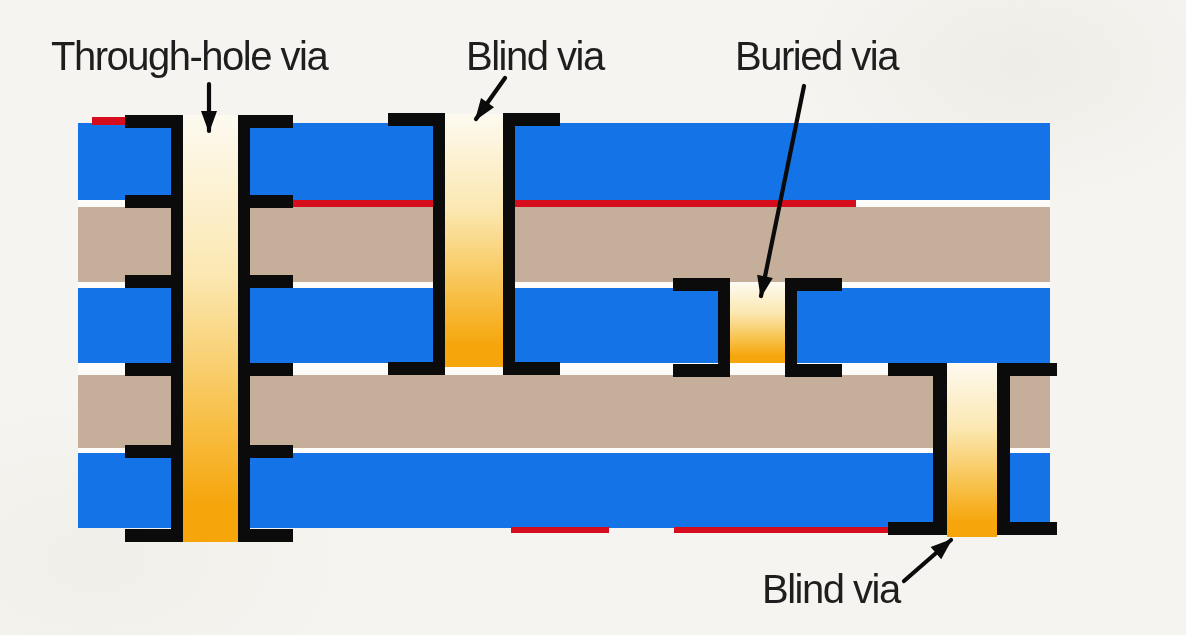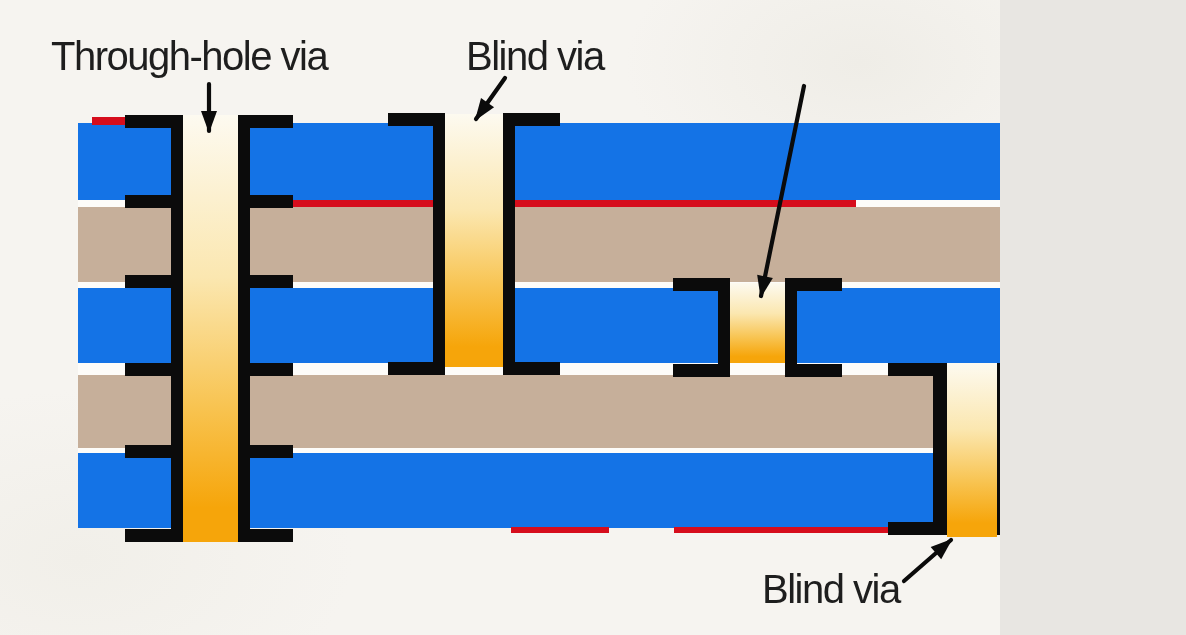--- a/index.html
+++ b/index.html
@@ -3,21 +3,21 @@
 <meta charset="utf-8">
 <style>
   html, body {
     margin: 0;
     padding: 0;
     background: #e8e6e2;
     font-family: "Liberation Sans", sans-serif;
   }
   #canvas {
     position: relative;
-    width: 1000px;
+    width: 1186px;
     height: 635px;
     overflow: hidden;
     background:
       radial-gradient(ellipse 360px 220px at 86% 10%, #efede7 0%, rgba(239,237,231,0) 65%),
       radial-gradient(ellipse 420px 260px at 8% 88%, #f1efe9 0%, rgba(241,239,233,0) 65%),
       var(--bg, #f6f4f0);
   }
   .layer { position: absolute; left: 78px; width: 972px; }
   .layer.blue { background: var(--layer-blue, #1473e6); }
   .layer.tan  { background: var(--layer-tan, #c6af9a); }
@@ -119,15 +119,16 @@
       </marker>
     </defs>
     <line x1="209" y1="84" x2="209" y2="131" marker-end="url(#ah)"></line>
     <line x1="505" y1="78" x2="476" y2="119" marker-end="url(#ah)"></line>
     <line x1="804" y1="86" x2="761" y2="296" marker-end="url(#ah)"></line>
     <line x1="904" y1="581" x2="951" y2="540" marker-end="url(#ah)"></line>
   </svg>
 
   <div class="lbl" style="left:51px;top:35px">Through-hole via</div>
   <div class="lbl" style="left:466px;top:35px">Blind via</div>
+  <div class="lbl" style="left:735px;top:35px">Buried via</div>
   <div class="lbl" style="left:762px;top:568px">Blind via</div>
 
 </div>
 
 </body></html>

